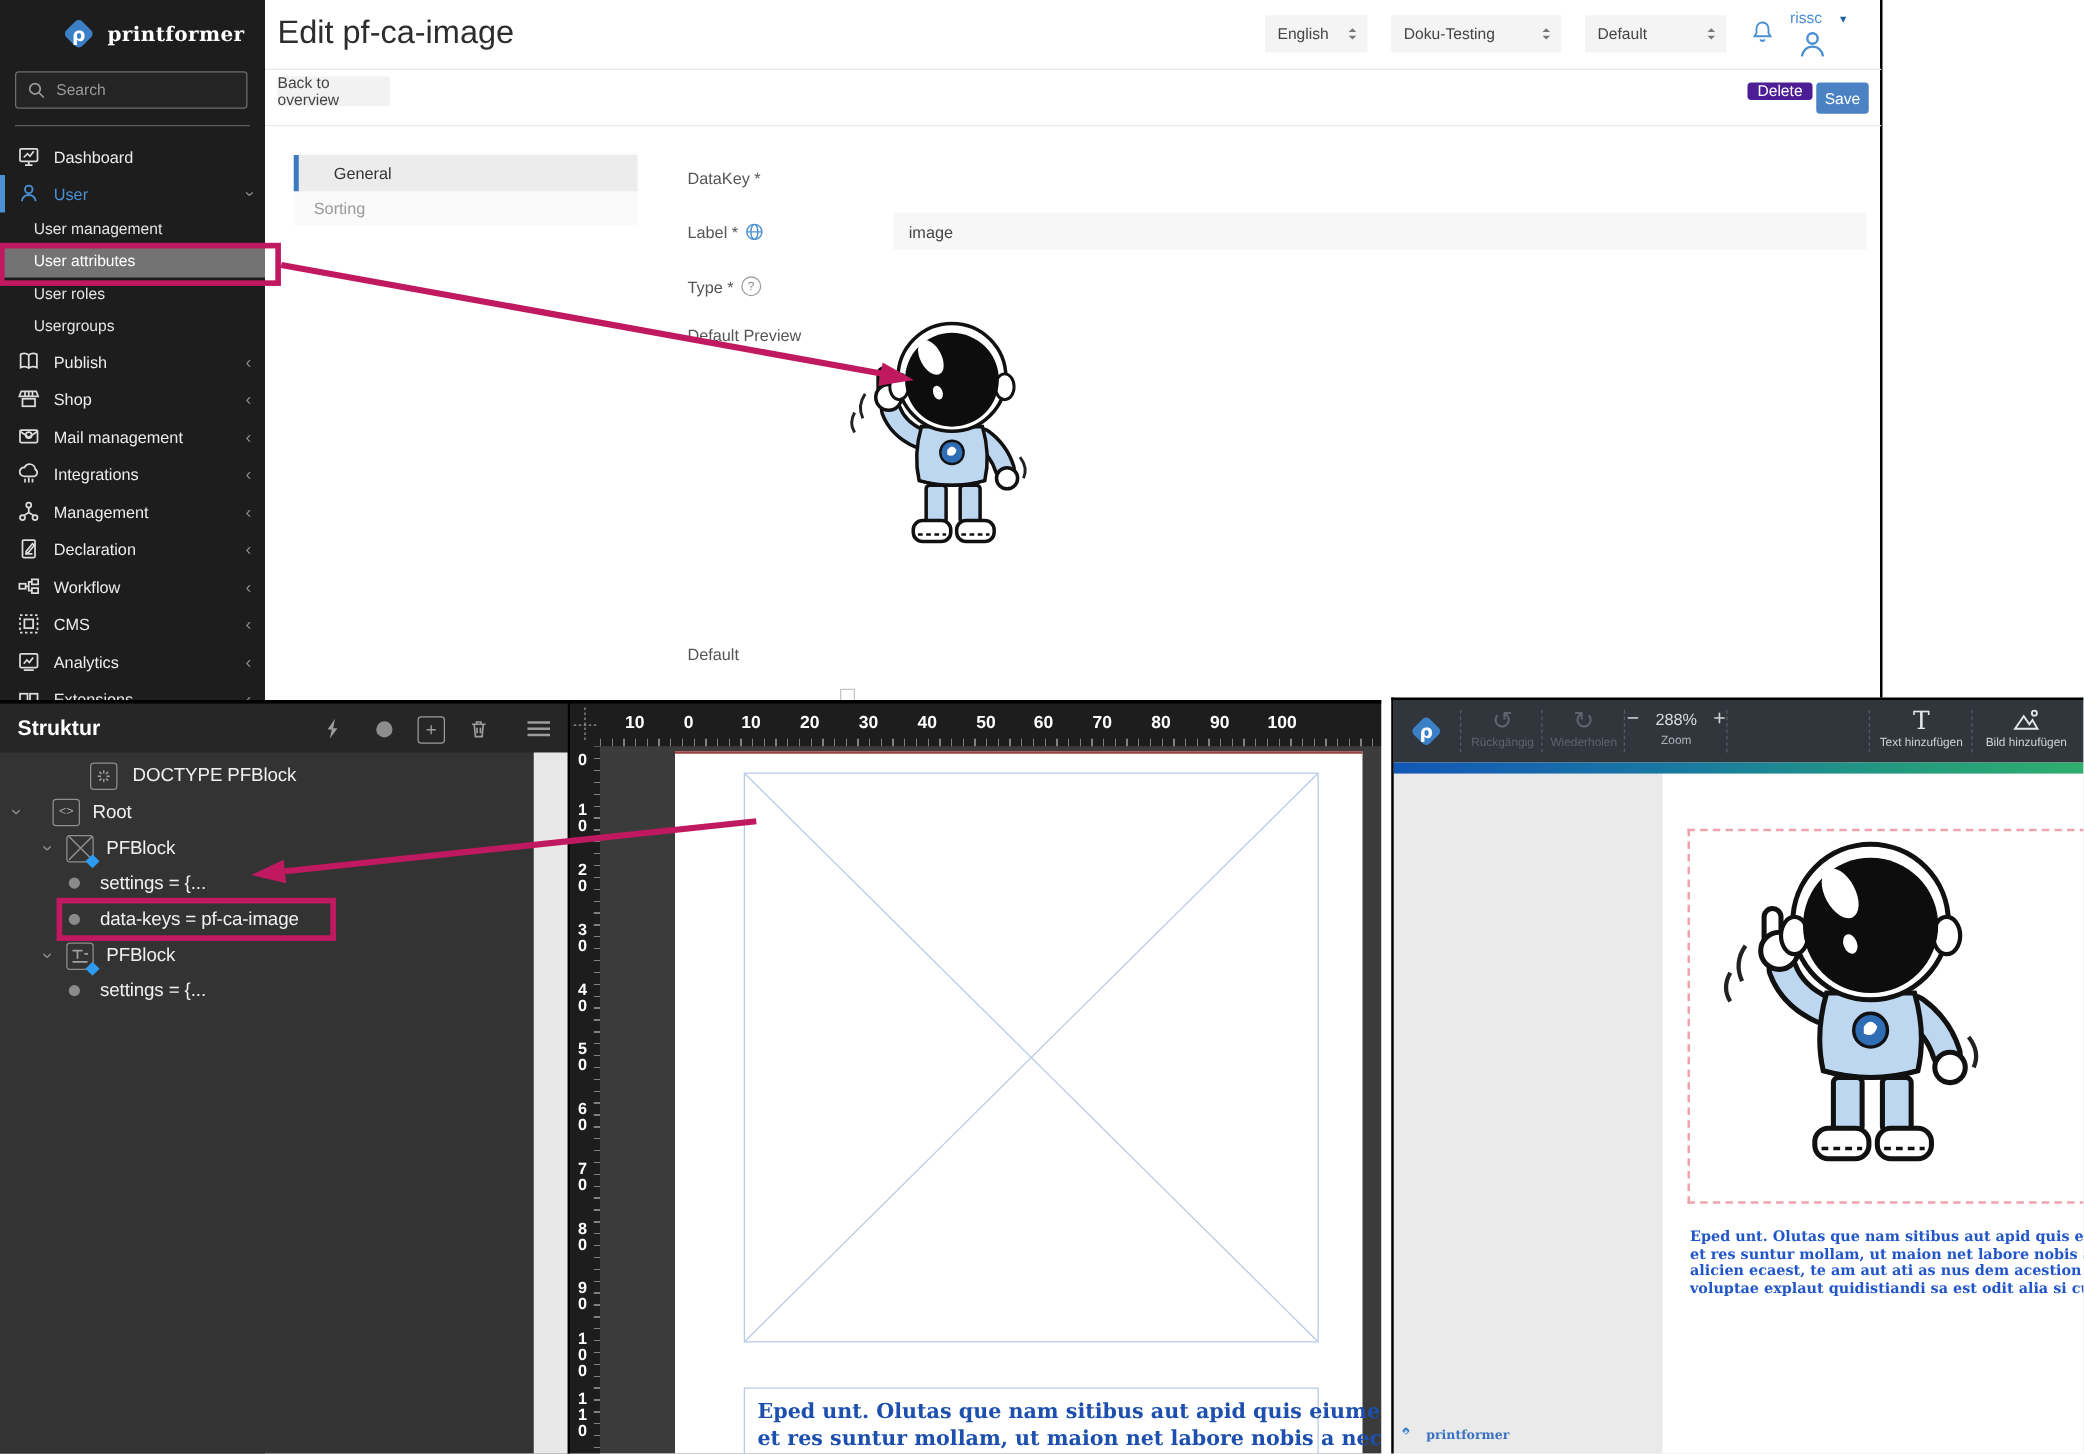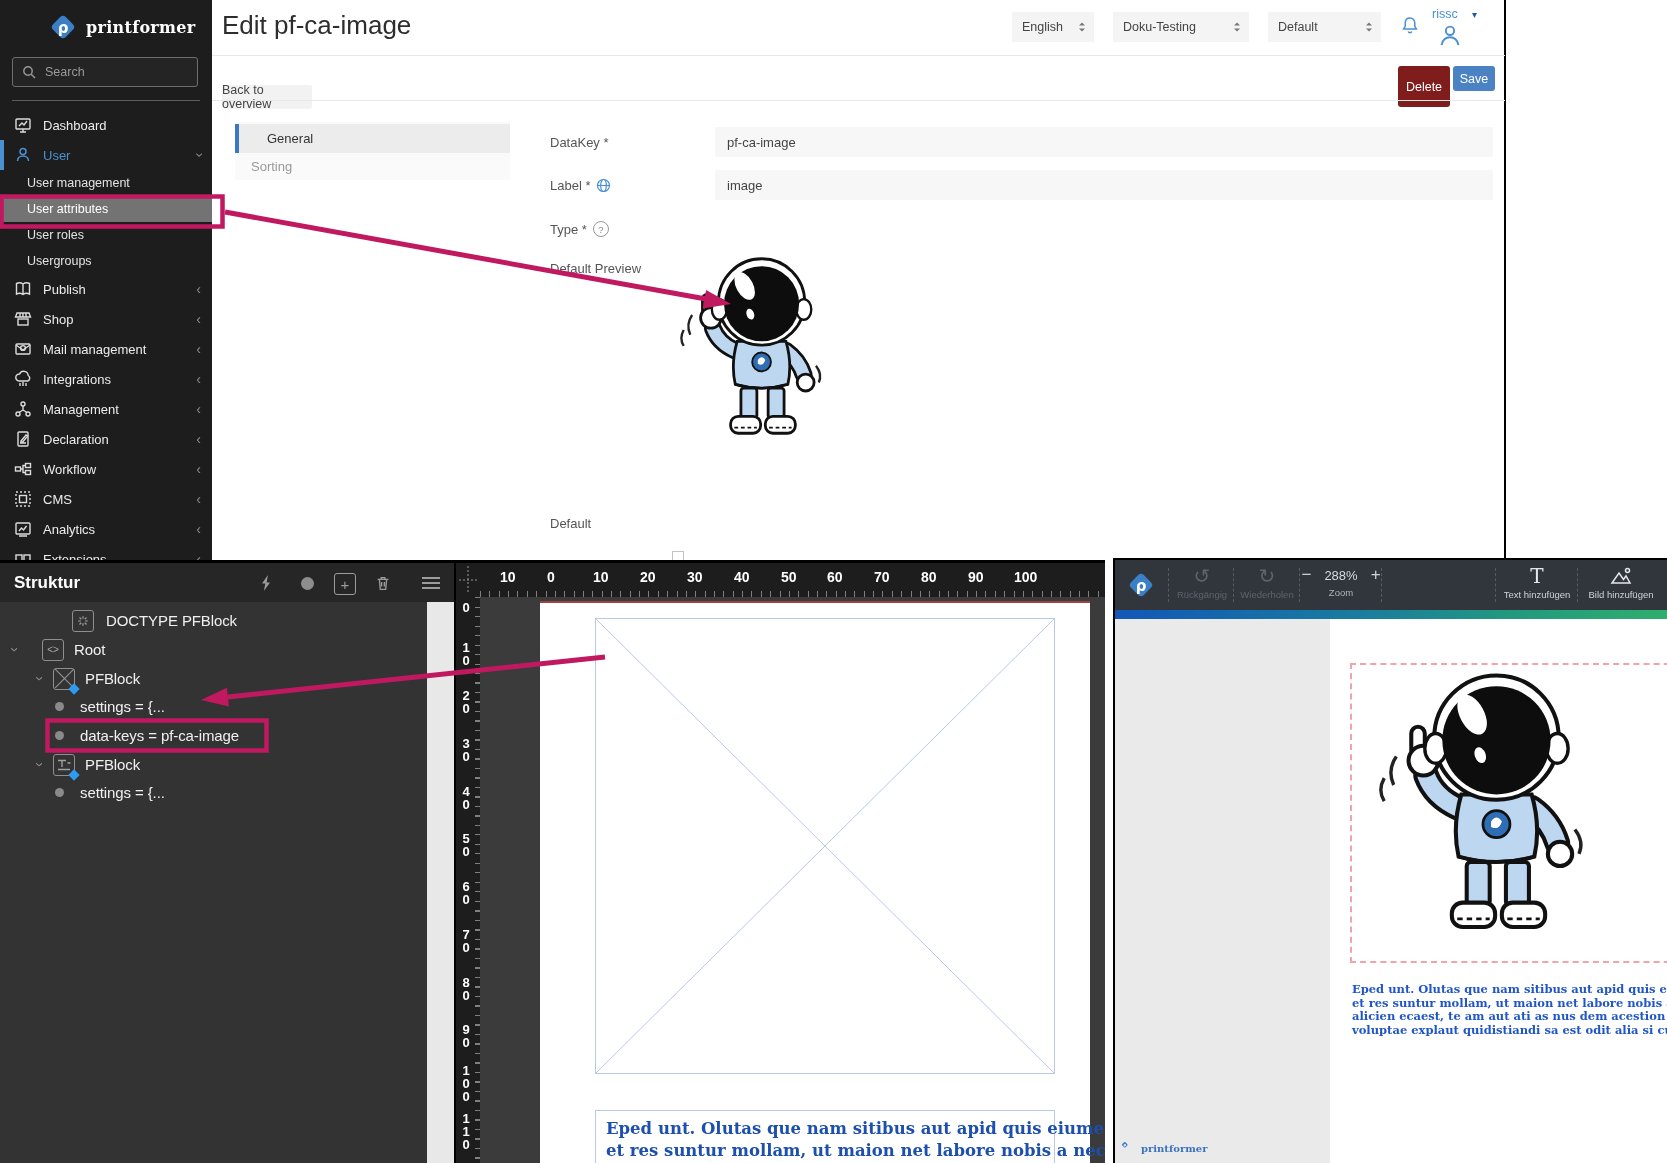--- a/index.html
+++ b/index.html
@@ -27,22 +27,22 @@
   .sicon{width:20px;height:20px;flex:0 0 20px;display:flex;align-items:center;justify-content:center;}
 
   .hdr-title{position:absolute;left:222px;top:10px;font-size:26px;color:#2d2d2d;}
   .hdr-div1{position:absolute;left:212px;top:55px;width:1293px;height:1px;background:#e8e8e8;}
   .hdr-div2{position:absolute;left:212px;top:100px;width:1293px;height:1px;background:#e8e8e8;}
   .selbox{position:absolute;top:12px;height:30px;background:#f4f4f4;display:flex;align-items:center;
           justify-content:space-between;padding:0 8px 0 10px;box-sizing:border-box;color:#444;font-size:12.5px;cursor:default;}
   .win-rborder{position:absolute;left:1504px;top:0;width:2px;height:563px;background:#000;}
 
   .btn{display:flex;align-items:center;justify-content:center;font-size:12.5px;border-radius:3px;box-sizing:border-box;}
-  .btn-back{position:absolute;left:222px;top:85px;width:90px;height:24px;background:#f2f2f2;color:#444;border-radius:2px;}
-  .btn-del{position:absolute;left:1398px;top:66px;width:52px;height:41px;background:#7f1d1d;color:#fff;}
+  .btn-back{position:absolute;left:222px;top:61px;width:90px;height:24px;background:#f2f2f2;color:#444;border-radius:2px;}
+  .btn-del{position:absolute;left:1398px;top:66px;width:52px;height:14px;background:#4c1d95;color:#fff;}
   .btn-save{position:absolute;left:1453px;top:66px;width:42px;height:25px;background:#4a82c3;color:#fff;}
 
   .tabcard{position:absolute;left:235px;top:122px;width:275px;height:58px;background:#fafafa;}
   .tab-active{position:absolute;left:0;top:2px;width:275px;height:29px;background:#ececec;border-left:4px solid #3c79c0;
               display:flex;align-items:center;padding-left:28px;box-sizing:border-box;color:#333;}
   .tab-idle{position:absolute;left:0;top:31px;width:275px;height:27px;display:flex;align-items:center;padding-left:16px;
             box-sizing:border-box;color:#999;}
 
   .flabel{position:absolute;left:550px;color:#555;font-size:13px;display:flex;align-items:center;gap:6px;}
   .finput{position:absolute;left:715px;width:778px;height:30px;background:#f7f7f7;display:flex;align-items:center;
@@ -353,23 +353,20 @@
   <div class="btn btn-del">Delete</div>
   <div class="btn btn-save">Save</div>
   <div class="hdr-div2"></div>
 
   <div class="tabcard">
     <div class="tab-active">General</div>
     <div class="tab-idle">Sorting</div>
   </div>
 
   <div class="flabel" style="top:135px;">DataKey *</div>
-  <div class="finput" style="top:127px;">
-      <span>pf-ca-image</span>
-    </div>
 
   <div class="flabel" style="top:178px;">
     <span>Label *</span>
     <svg width="15" height="15" viewBox="0 0 14 14" fill="none" stroke="#4a90d2" stroke-width="1.1">
       <circle cx="7" cy="7" r="5.6"></circle>
         <ellipse cx="7" cy="7" rx="2.6" ry="5.6"></ellipse>
         <path d="M1.4 7h11.2"></path>
       </svg>
   </div>
   <div class="finput" style="top:170px;">

